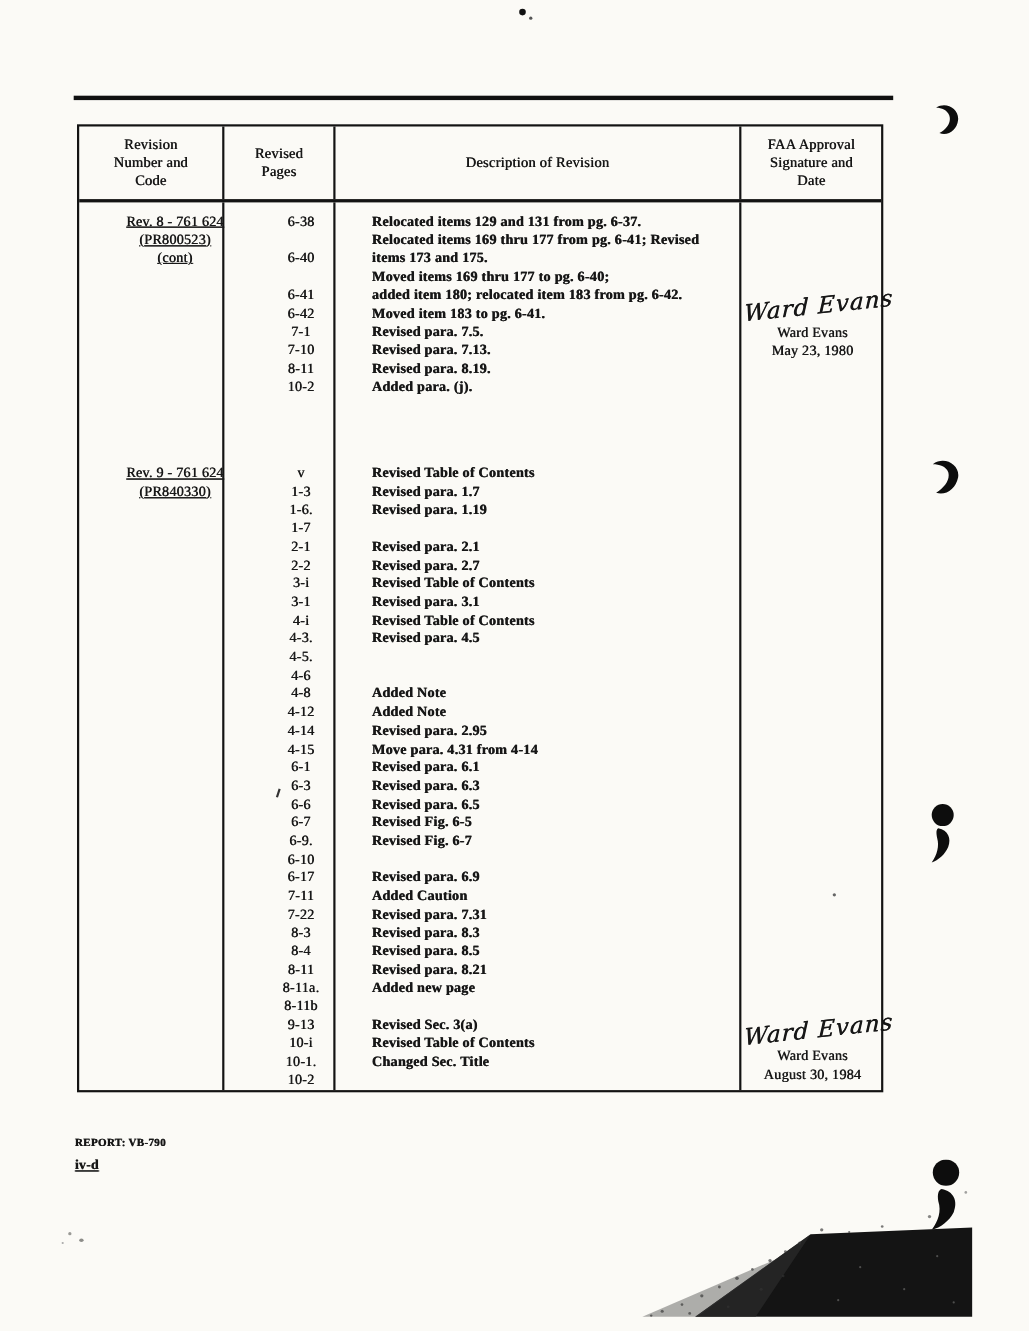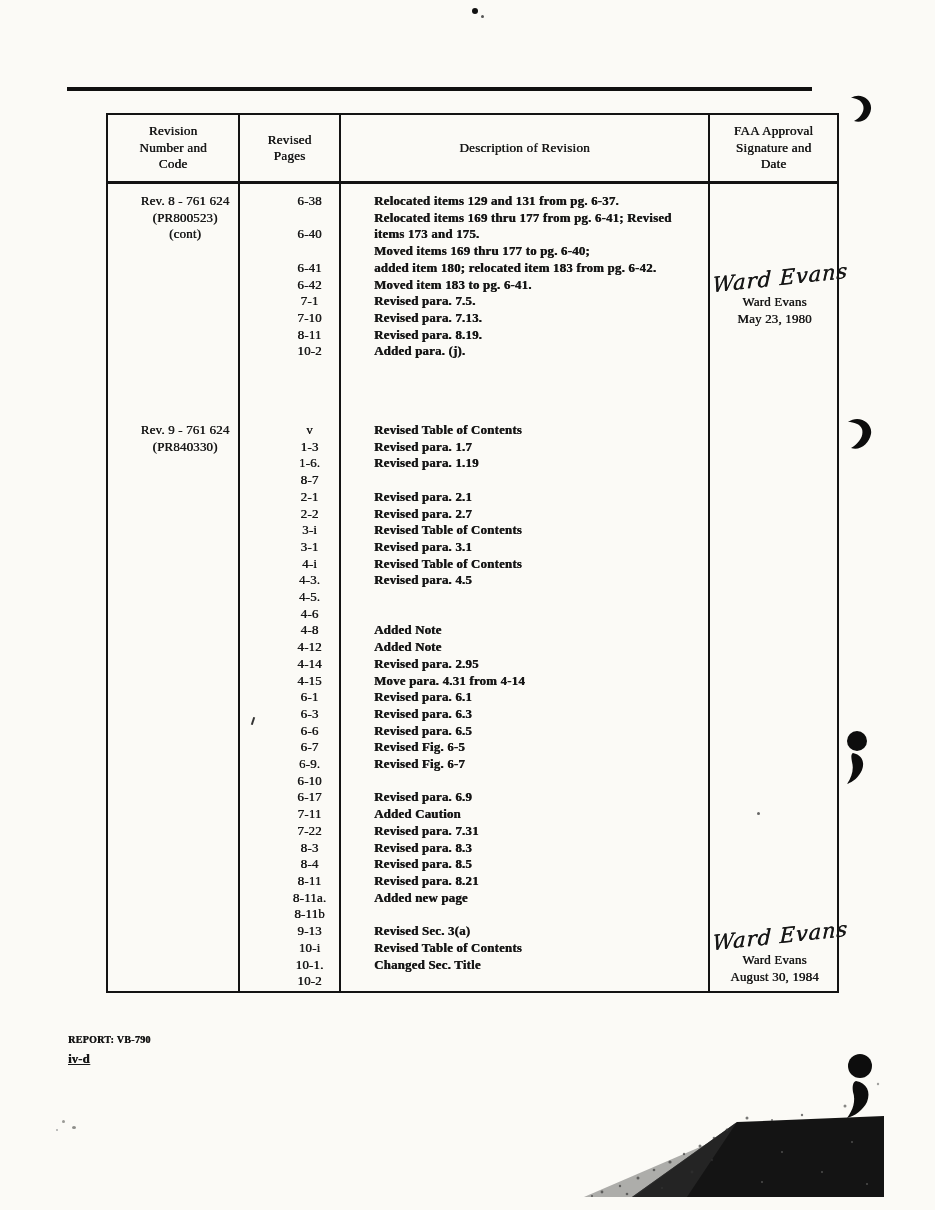--- a/index.html
+++ b/index.html
@@ -8,35 +8,35 @@
     background:#fbfaf6;color:#171717;
     font-family:"Liberation Serif","DejaVu Serif",serif;
   }
   .scan{ text-shadow:0.45px 0 0 currentColor; letter-spacing:0.2px; }
 
   
   .top-rule{position:absolute;left:67px;top:87px;width:745px;height:4px;background:#101010;}
 
   
   .rev-table{position:absolute;left:70px;top:113px;width:733px;height:880px;
-    border:2px solid #131313;box-sizing:border-box;background:transparent;margin-left:36px;}
+    border:2px solid #131313;box-sizing:border-box;background:transparent;}
   .thead{display:grid;grid-template-columns:132px 101px 369px 127px;height:66px;
     border-bottom:3px solid #131313;}
   .th{display:flex;align-items:center;justify-content:center;text-align:center;
     white-space:pre-line;font-size:13.2px;line-height:16.5px;box-sizing:border-box;}
   .th.b{border-right:2px solid #131313;}
   .tbody{position:relative;height:807px;}
   .vline{position:absolute;top:0;bottom:0;width:2px;background:#131313;}
   .v1{left:130px;} .v2{left:231px;} .v3{left:600px;}
 
   
   .block{position:absolute;left:0;width:600px;}
   .block-0{top:9px;} .block-1{top:238px;}
-  .rev-col{position:absolute;left:4px;top:0;width:146px;text-align:center;
-    font-size:12.9px;line-height:16.7px;}
+  .rev-col{position:absolute;left:14px;top:0;width:146px;text-align:center;
+    font-size:12.9px;line-height:16.7px;text-decoration:underline;}
   .rows-col{margin-left:132px;}
   .trow{display:flex;align-items:flex-end;min-height:16.7px;font-size:12.9px;line-height:16.7px;padding-left:20px;}
   .pcell{flex:0 0 99px;text-align:center;}
   .dcell{flex:1;padding-left:15px;white-space:pre-line;font-weight:bold;}
 
   
   .sig{position:absolute;left:604px;width:125px;text-align:center;}
   .sig-0{top:82px;} .sig-1{top:740px;}
   .sig-script{display:inline-block;font-family:"DejaVu Serif",serif;font-style:italic;
     font-size:21px;white-space:nowrap;transform:rotate(-6deg) skewX(-8deg);
@@ -135,21 +135,21 @@
           </div>
           <div class="trow">
             <span class="pcell">1-3</span>
             <span class="dcell">Revised para. 1.7</span>
           </div>
           <div class="trow">
             <span class="pcell">1-6.</span>
             <span class="dcell">Revised para. 1.19</span>
           </div>
           <div class="trow">
-            <span class="pcell">8-7</span>
+            <span class="pcell">1-7</span>
             <span class="dcell"></span>
           </div>
           <div class="trow">
             <span class="pcell">2-1</span>
             <span class="dcell">Revised para. 2.1</span>
           </div>
           <div class="trow">
             <span class="pcell">2-2</span>
             <span class="dcell">Revised para. 2.7</span>
           </div>

